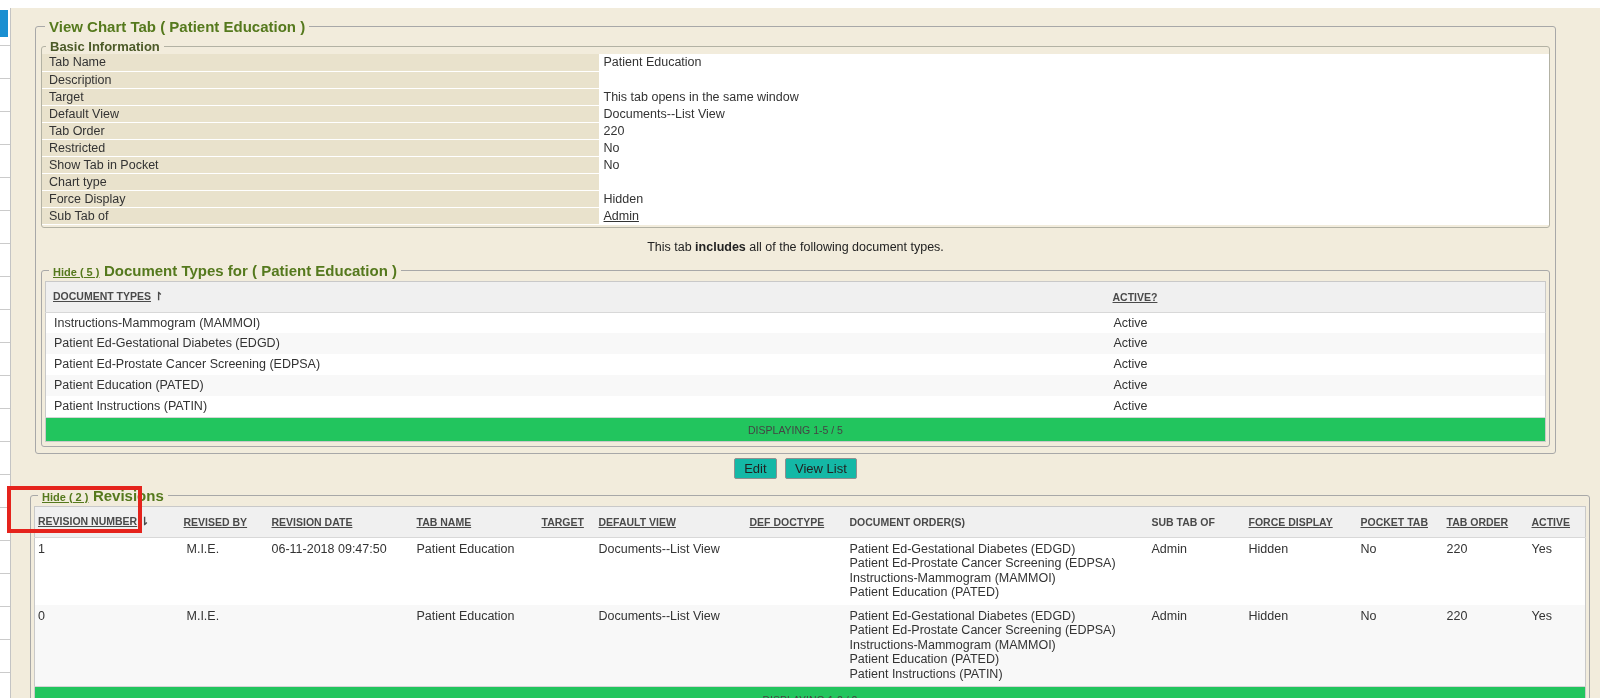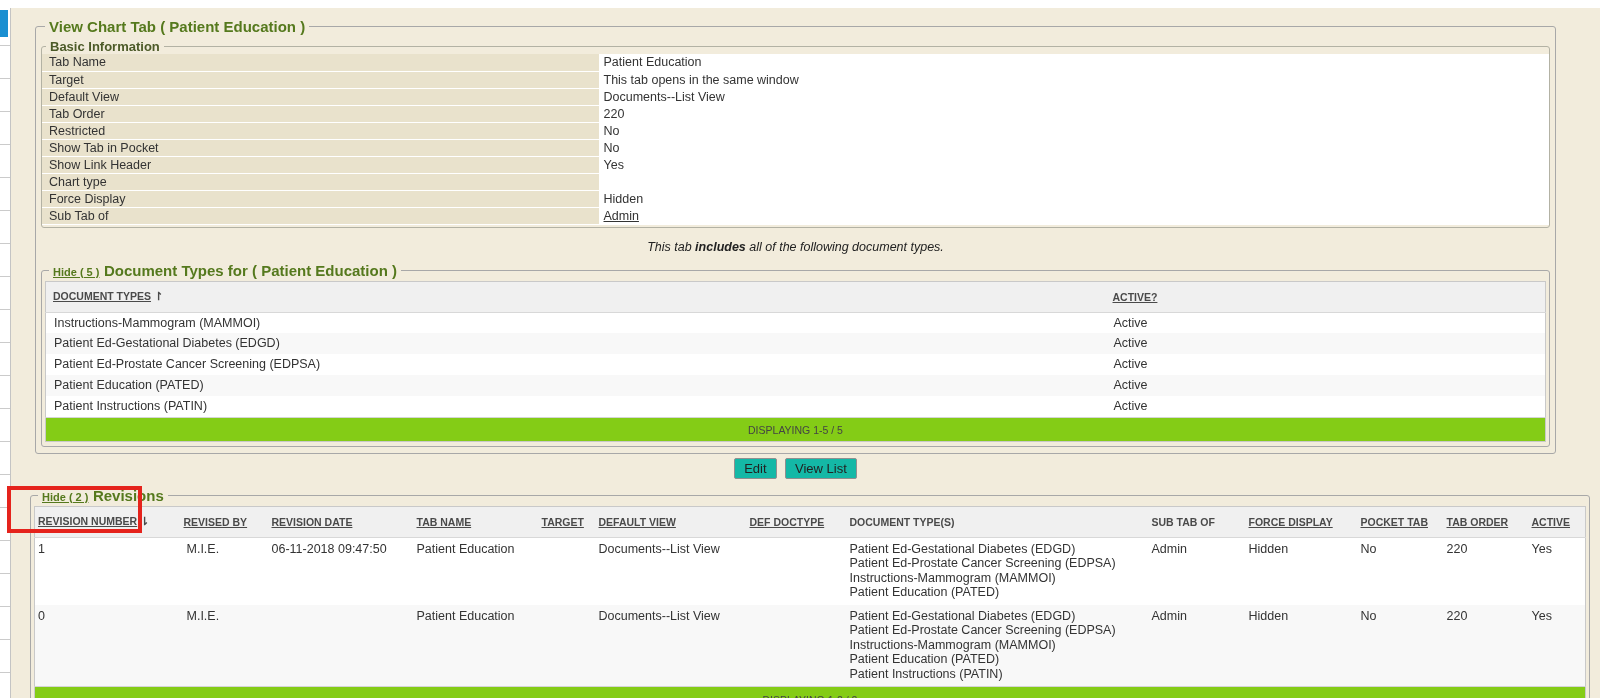--- a/index.html
+++ b/index.html
@@ -29,36 +29,36 @@
   .hide-link { color:#55791d; font-weight:bold; font-size:11px; text-decoration:underline; cursor:pointer; }
   .outer { margin:10px 44px 0 3px; padding:2px 5px 6px 5px; }
   .basic { margin-top:2px; border-color:#b3b2a4; padding:0 0 2px 0; }
   .basic-legend { color:#4c5a28; font-weight:bold; font-size:13px; }
   .info-table { width:100%; border-collapse:collapse; table-layout:fixed; }
   .info-table td { height:17px; font-size:12.5px; padding:0 0 0 7px;
     border-bottom:1px solid #fff; overflow:hidden; white-space:nowrap; }
   .info-table td.lbl { width:557px; background:#e9e2cc; border-right:1px solid #fff; }
   .info-table td.val { background:#ffffff; padding-left:4px; }
   .dark-link { color:#333; text-decoration:underline; cursor:pointer; }
-  .note { text-align:center; font-size:12.5px; margin:12px 0 8px 0; color:#222;font-style:italic; }
+  .note { text-align:center; font-size:12.5px; margin:12px 0 8px 0; color:#222; }
   .data-table { width:100%; border-collapse:collapse; table-layout:fixed;
     border:1px solid #c9c9c9; background:#fff; }
   .data-table th {
     background:#f0f0f0; color:#4a4a4a; font-size:10.5px; font-weight:bold;
     text-align:left; height:31px; padding:1px 2px 1px 7px; border-bottom:1px solid #d8d8d8;
     white-space:nowrap; overflow:hidden;
   }
   .data-table th.sortable span.collbl { text-decoration:underline; cursor:pointer; }
   .sort-icon { font-size:11px; color:#4a4a4a; text-decoration:none; }
   .data-table td { font-size:12.5px; color:#333; padding:3px 2px 3px 8px;
     vertical-align:top; overflow:hidden; }
   .dt-row td { height:21px; padding-top:3px; }
   .row-even td { background:#f8f8f8; }
   .data-table tfoot td {
-    background:#84cc16; border-top:1px solid #d5d5d5; text-align:center;
+    background:#22c55e; border-top:1px solid #d5d5d5; text-align:center;
     font-size:10.5px; color:#444; height:24px; padding:6px 0 0 0;
   }
   .doc-fs { margin-top:2px; padding:1px 3px 4px 3px; }
   .th-active { width:440px; }
   .actions { text-align:center; margin:4px 44px 0 3px; }
   .actions button {
     font-family:"Liberation Sans", sans-serif; font-size:13px; color:#222;
     background:#14b8a6; border:1px solid #8f8f8f; border-radius:2px;
     padding:2px 9px; margin:0 2px; cursor:pointer;
   }
@@ -89,42 +89,42 @@
 
     <fieldset class="basic">
       <legend class="basic-legend">Basic Information</legend>
       <table class="info-table">
         <tbody>
           <tr>
             <td class="lbl">Tab Name</td>
             <td class="val">Patient Education</td>
           </tr>
           <tr>
+            <td class="lbl">Description</td>
+            <td class="val"></td>
+          </tr>
+          <tr>
             <td class="lbl">Target</td>
             <td class="val">This tab opens in the same window</td>
           </tr>
           <tr>
             <td class="lbl">Default View</td>
             <td class="val">Documents--List View</td>
           </tr>
           <tr>
             <td class="lbl">Tab Order</td>
             <td class="val">220</td>
           </tr>
           <tr>
             <td class="lbl">Restricted</td>
             <td class="val">No</td>
           </tr>
           <tr>
             <td class="lbl">Show Tab in Pocket</td>
             <td class="val">No</td>
-          </tr>
-          <tr>
-            <td class="lbl">Show Link Header</td>
-            <td class="val">Yes</td>
           </tr>
           <tr>
             <td class="lbl">Chart type</td>
             <td class="val"></td>
           </tr>
           <tr>
             <td class="lbl">Force Display</td>
             <td class="val">Hidden</td>
           </tr>
           <tr>
@@ -202,21 +202,21 @@
       </colgroup>
       <thead>
         <tr>
           <th class="sortable"><span class="collbl">REVISION NUMBER</span> <span class="sort-icon">⇂</span></th>
           <th class="sortable"><span class="collbl">REVISED BY</span></th>
           <th class="sortable"><span class="collbl">REVISION DATE</span></th>
           <th class="sortable"><span class="collbl">TAB NAME</span></th>
           <th class="sortable"><span class="collbl">TARGET</span></th>
           <th class="sortable"><span class="collbl">DEFAULT VIEW</span></th>
           <th class="sortable"><span class="collbl">DEF DOCTYPE</span></th>
-          <th><span>DOCUMENT TYPE(S)</span></th>
+          <th><span>DOCUMENT ORDER(S)</span></th>
           <th><span>SUB TAB OF</span></th>
           <th class="sortable"><span class="collbl">FORCE DISPLAY</span></th>
           <th class="sortable"><span class="collbl">POCKET TAB</span></th>
           <th class="sortable"><span class="collbl">TAB ORDER</span></th>
           <th class="sortable"><span class="collbl">ACTIVE</span></th>
         </tr>
       </thead>
       <tbody>
         <tr>
           <td>1</td>

